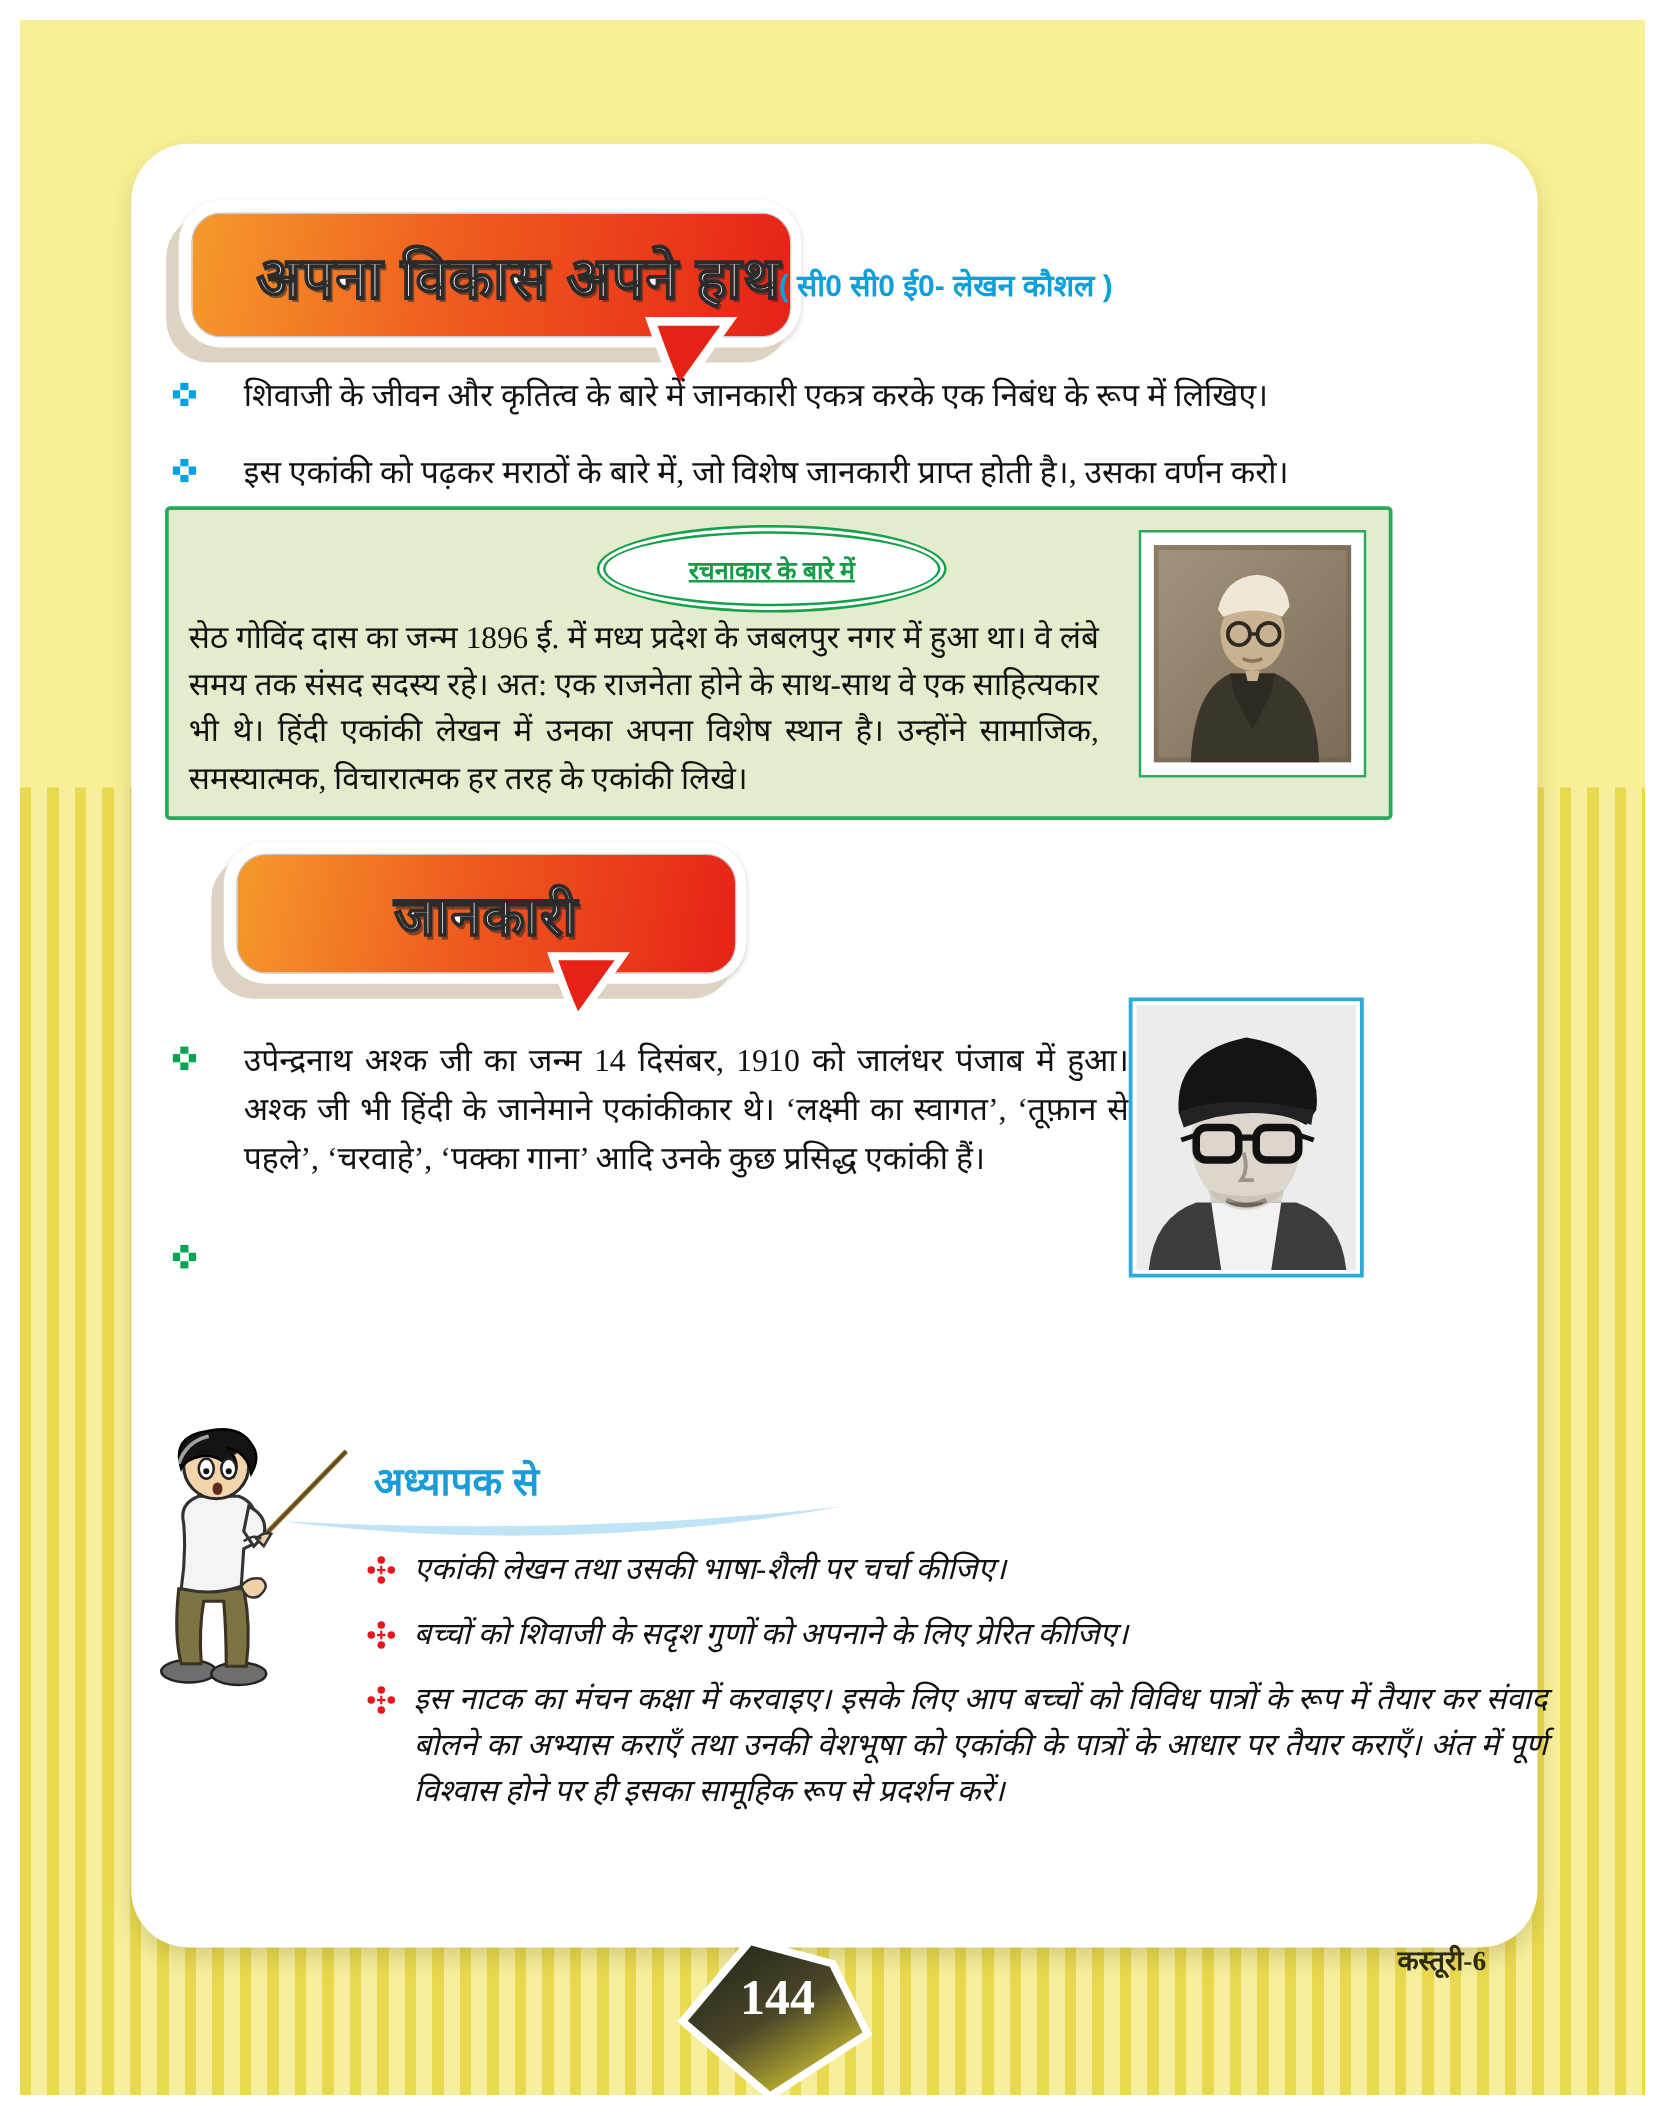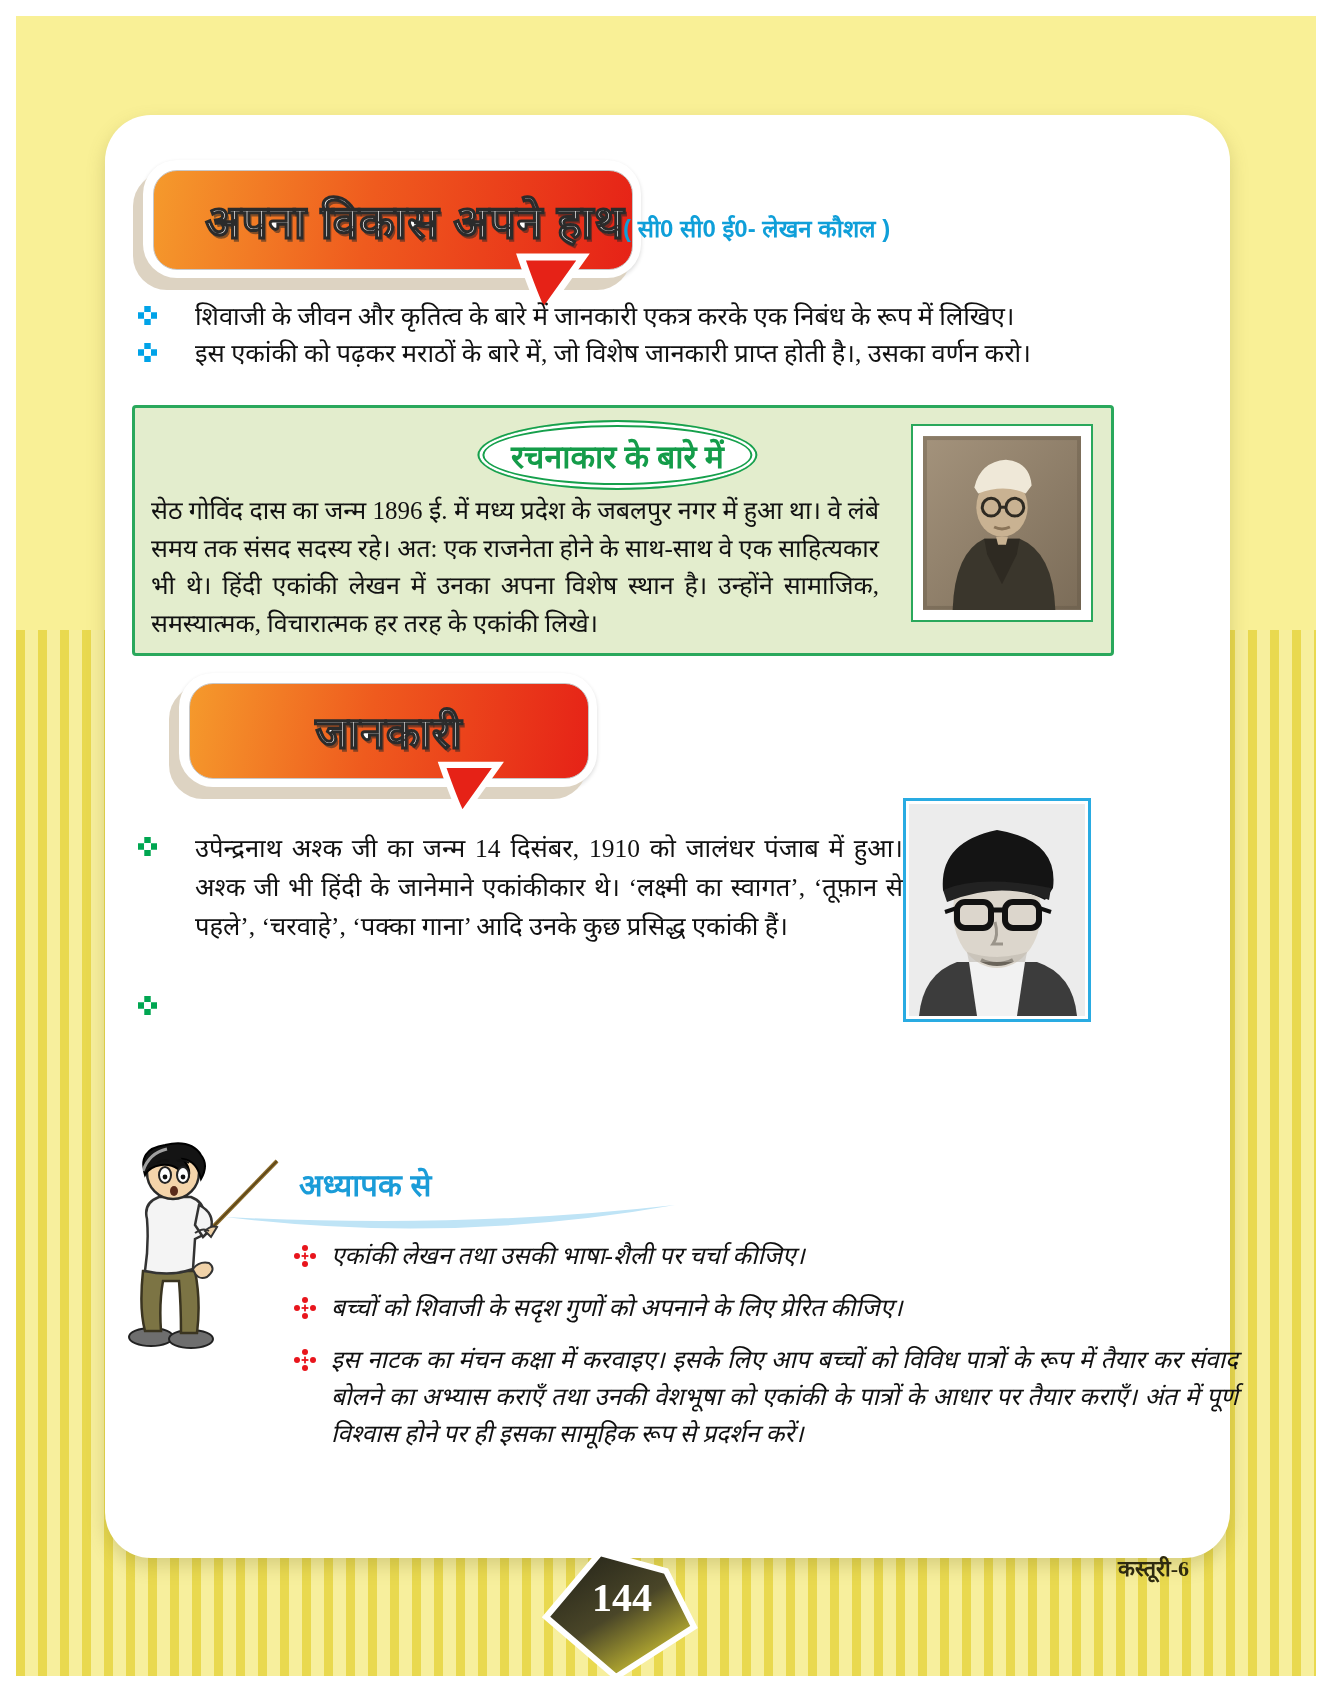--- a/index.html
+++ b/index.html
@@ -52,36 +52,36 @@
   .row{display:flex;align-items:flex-start;}
   .plus-icon{
     width:19px;height:19px;flex:0 0 19px;margin-top:8px;position:relative;
     clip-path:polygon(33% 0,67% 0,67% 33%,100% 33%,100% 67%,67% 67%,67% 100%,33% 100%,33% 67%,0 67%,0 33%,33% 33%);
   }
   .plus-icon::after{
     content:"";position:absolute;left:6px;top:6px;width:7px;height:7px;background:#fff;
   }
   .plus-cyan{background:#00a3e8;}
   .plus-green{background:#00a651;}
-  .tasks{position:absolute;left:33px;top:183px;width:1065px;display:flex;flex-direction:column;gap:0;justify-content:flex-end;}
+  .tasks{position:absolute;left:33px;top:183px;width:1065px;display:flex;flex-direction:column;gap:24px;justify-content:flex-end;}
   .tasks .row span.txt{margin-left:38px;font-size:25.5px;line-height:37px;color:#111;}
   .info-rows{position:absolute;left:33px;top:714px;width:860px;display:flex;flex-direction:column;gap:42px;}
   .info-rows .row span.txt{margin-left:38px;font-size:25.5px;line-height:39px;color:#111;width:708px;text-align:justify;}
   
   .green-box{
     position:absolute;left:27px;top:290px;width:976px;height:245px;
     background:#e3edcd;border:3px solid #2aa85c;border-radius:4px;
   }
   .oval{
     position:absolute;left:50%;transform:translateX(-52%);top:12px;width:276px;height:66px;
     background:#ffffff;border:2px solid #16a04c;border-radius:50%;
     box-shadow:inset 0 0 0 3px #ffffff,inset 0 0 0 5px #16a04c;
     display:flex;align-items:center;justify-content:center;
   }
-  .oval span{color:#149c49;font-weight:bold;font-size:32px;}
+  .oval span{color:#149c49;font-weight:bold;font-size:20px;text-decoration:underline;}
   .gbox-text{
     position:absolute;left:16px;top:84px;width:728px;
     font-size:25px;line-height:37.5px;color:#111;text-align:justify;
   }
   .photo1{
     position:absolute;right:18px;top:16px;width:182px;height:198px;
     background:#ffffff;border:2px solid #2aa85c;padding:10px;box-sizing:border-box;
   }
   .photo1 svg{width:100%;height:100%;display:block;}
   

